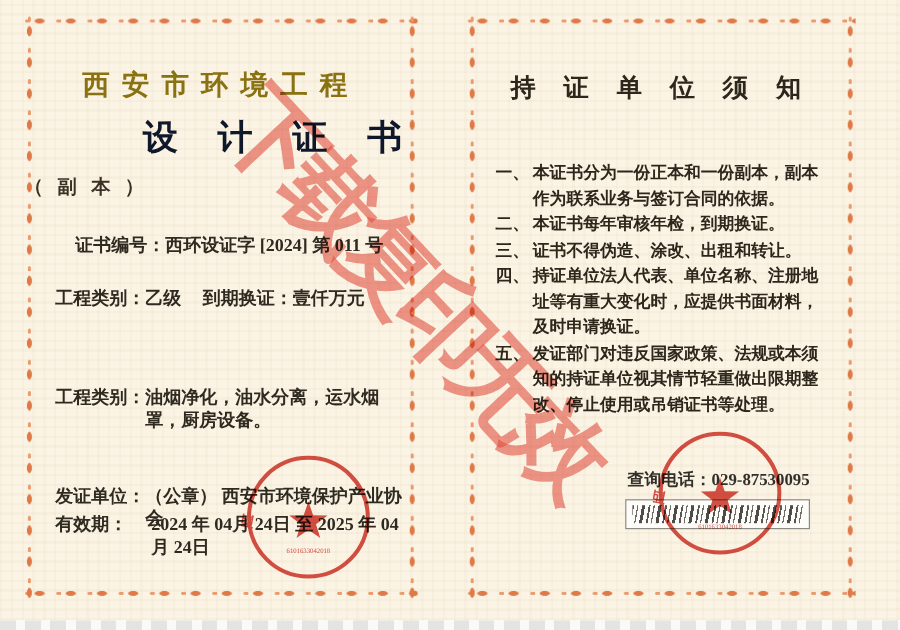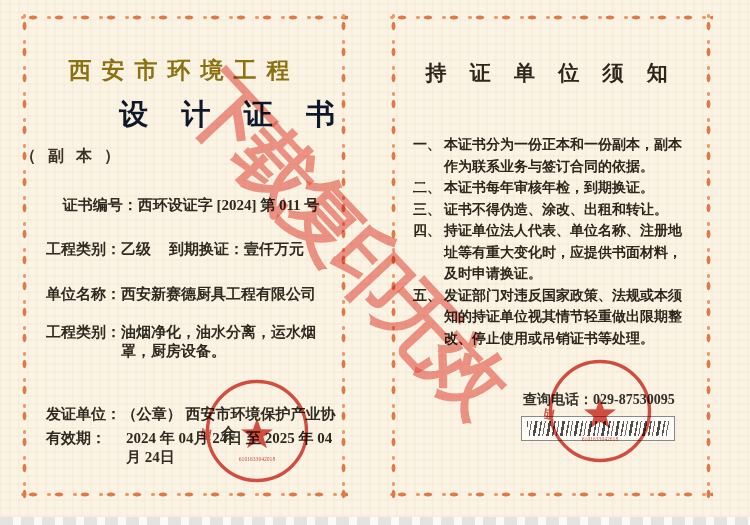--- a/index.html
+++ b/index.html
@@ -94,31 +94,27 @@
       <span class="val">西环设证字 [2024] 第 011 号</span>
     </div>
 
     <div class="fld" style="top:227px;">
       <span class="lab">工程类别：</span>
       <span class="val" style="margin-right:18px;">乙级</span>
       <span class="lab">到期换证：</span>
       <span class="val">壹仟万元</span>
     </div>
 
-    <div class="fld" style="top:272px;">
-      <span class="lab">单位名称：</span>
-      <span class="val">西安新赛德厨具工程有限公司</span>
-    </div>
 
     <div class="fld" style="top:310px;">
       <span class="lab">工程类别：</span>
       <span class="val">油烟净化，油水分离，运水烟罩，厨房设备。</span>
     </div>
 
-    <div class="fld" style="top:392px;text-align:center;">
+    <div class="fld" style="top:392px;">
       <span class="lab">发证单位：</span>
       <span class="val">（公章） 西安市环境保护产业协会</span>
     </div>
 
     <div class="fld" style="top:416px;gap:20px;">
       <span class="lab">有效期：</span>
       <span class="val">2024 年 04月 24日 至 2025 年 04月 24日</span>
     </div>
 
     <div class="stamp" style="left:181px; top:362px;">

